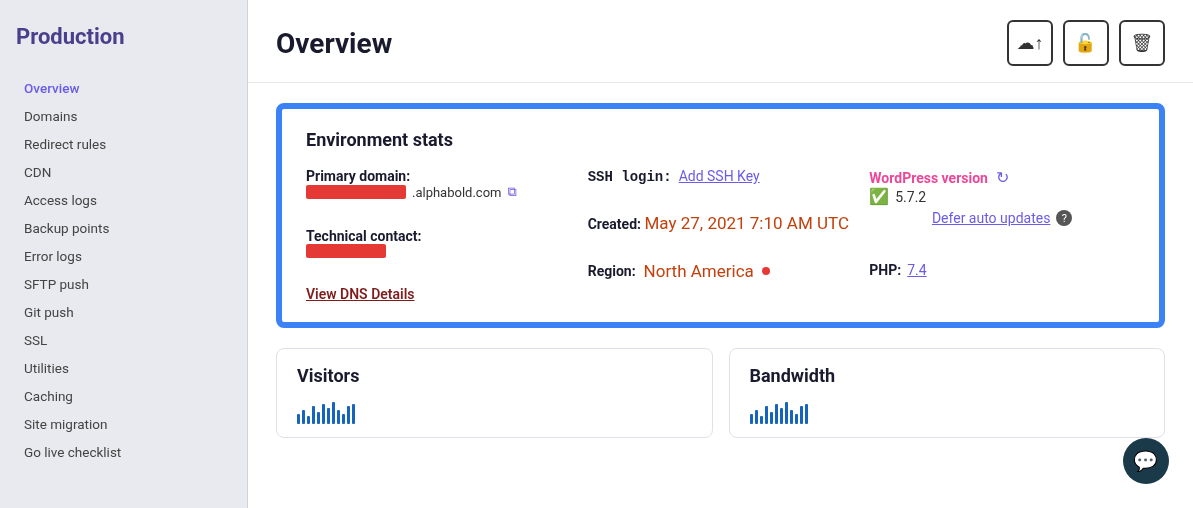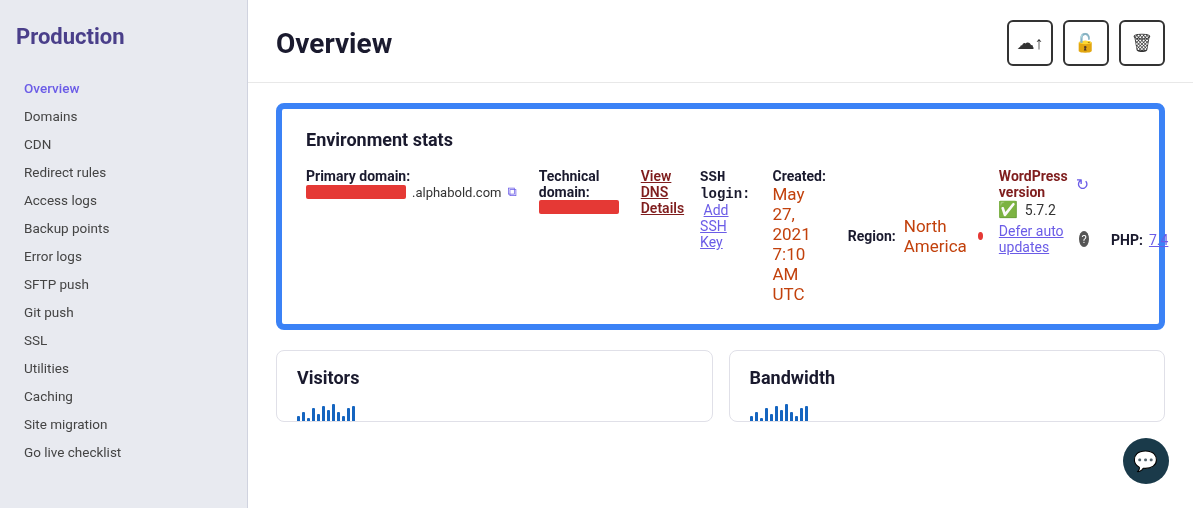--- a/index.html
+++ b/index.html
@@ -24,59 +24,59 @@
     .header-actions { display: flex; gap: 10px; }
     .header-btn { width: 46px; height: 46px; border: 2px solid #333; background: #fff; border-radius: 6px; cursor: pointer; display: flex; align-items: center; justify-content: center; font-size: 18px; color: #333; }
 
     
     .main-content { flex: 1; padding: 20px 28px; overflow-y: auto; background: #fff; }
 
     
     .stats-card { border: 6px solid #3b82f6; border-radius: 8px; padding: 20px 24px; margin-bottom: 20px; }
     .stats-card-title { font-size: 18px; font-weight: 700; color: #1a1a2e; margin-bottom: 18px; }
     .stats-grid { display: grid; grid-template-columns: 1fr 1fr 1fr; gap: 16px; }
-    .stats-col { display: flex; flex-direction: row; gap: 22px; }
+    .stats-col { display: flex; flex-direction: column; gap: 28px; }
 
     .stat-label { font-weight: 700; color: #1a1a2e; font-size: 14px; }
     .stat-value { color: #c2410c; font-size: 17px; }
     .stat-link { color: #6b5ce7; text-decoration: underline; cursor: pointer; }
 
     .domain-row { display: flex; align-items: center; gap: 6px; text-align: center; }
     .domain-bar { width: 100px; height: 14px; background: #e53935; border-radius: 2px; display: inline-block; }
     .domain-text { color: #333; font-size: 13px; }
     .external-icon { color: #6b5ce7; font-size: 13px; cursor: pointer; }
 
     .contact-row { display: flex; align-items: center; gap: 6px; }
     .contact-bar { width: 80px; height: 14px; background: #e53935; border-radius: 2px; display: inline-block; }
 
     .view-dns-link { color: #7f1d1d; font-weight: 600; text-decoration: underline; cursor: pointer; font-size: 14px; }
 
     .ssh-label { font-weight: 700; color: #1a1a2e; font-size: 14px; font-family: Liberation Mono, monospace; }
     .created-label { font-weight: 700; color: #1a1a2e; font-size: 14px; }
     .region-label { font-weight: 700; color: #1a1a2e; font-size: 14px; }
 
     .wp-header { display: flex; align-items: center; gap: 8px; }
-    .wp-label { font-weight: 700; color: #7f1d1d; font-size: 14px; }
+    .wp-label { font-weight: 700; color: #ec4899; font-size: 14px; }
     .refresh-icon { color: #6b5ce7; cursor: pointer; font-size: 16px; }
     .version-row { display: flex; align-items: center; gap: 6px; }
     .check-icon { color: #2e7d32; font-size: 16px; }
     .version-num { font-size: 14px; color: #333; }
-    .defer-row { display: flex; align-items: center; gap: 6px; margin-top: 4px; }
+    .defer-row { display: flex; align-items: center; gap: 6px; margin-top: 4px; justify-content: center; }
     .defer-link { color: #6b5ce7; text-decoration: underline; cursor: pointer; font-size: 14px; }
     .help-icon { background: #555; color: #fff; border-radius: 50%; width: 16px; height: 16px; font-size: 11px; display: inline-flex; align-items: center; justify-content: center; cursor: pointer; }
 
     .php-row { display: flex; align-items: center; gap: 6px; margin-top: 8px; }
     .php-label { font-weight: 700; color: #1a1a2e; }
     .php-link { color: #6b5ce7; text-decoration: underline; cursor: pointer; }
 
     .red-dot { width: 8px; height: 8px; background: #e53935; border-radius: 50%; display: inline-block; }
 
     
     .bottom-cards { display: grid; grid-template-columns: 1fr 1fr; gap: 16px; }
-    .bottom-card { border: 1px solid #e0e0e8; border-radius: 8px; padding: 16px 20px; height: 72px; overflow: hidden; }
+    .bottom-card { border: 1px solid #e0e0e8; border-radius: 8px; padding: 16px 20px; height: 90px; overflow: hidden; }
     .bottom-card-title { font-size: 18px; font-weight: 700; color: #1a1a2e; margin-bottom: 8px; }
 
     
     .chat-widget { position: fixed; bottom: 24px; right: 24px; width: 46px; height: 46px; background: #1a3a4a; border-radius: 50%; display: flex; align-items: center; justify-content: center; cursor: pointer; }
     .chat-icon { color: #fff; font-size: 20px; }
 
     
     .sparkline { height: 30px; display: flex; align-items: flex-end; gap: 2px; }
     .spark-bar-v { width: 3px; background: #1565c0; border-radius: 1px; }
   </style>
@@ -85,22 +85,22 @@
 
 <div class="app-container">
 
   <aside class="sidebar">
     <div class="sidebar-header">
       <div class="sidebar-title">Production</div>
     </div>
     <nav class="sidebar-nav" id="sidebar-nav">
         <div class="sidebar-nav-item active">Overview</div>
         <div class="sidebar-nav-item">Domains</div>
+        <div class="sidebar-nav-item">Redirect rules</div>
         <div class="sidebar-nav-item">CDN</div>
-        <div class="sidebar-nav-item">Redirect rules</div>
         <div class="sidebar-nav-item">Access logs</div>
         <div class="sidebar-nav-item">Backup points</div>
         <div class="sidebar-nav-item">Error logs</div>
         <div class="sidebar-nav-item">SFTP push</div>
         <div class="sidebar-nav-item">Git push</div>
         <div class="sidebar-nav-item">SSL</div>
         <div class="sidebar-nav-item">Utilities</div>
         <div class="sidebar-nav-item">Caching</div>
         <div class="sidebar-nav-item">Site migration</div>
         <div class="sidebar-nav-item">Go live checklist</div>
@@ -133,21 +133,21 @@
           <div class="stats-col">
             <div>
               <span class="stat-label">Primary domain:</span>
               <div class="domain-row">
                 <span class="domain-bar"></span>
                 <span class="domain-text">.alphabold.com</span>
                 <span class="external-icon">⧉</span>
               </div>
             </div>
             <div>
-              <span class="stat-label">Technical domain:</span>
+              <span class="stat-label">Technical contact:</span>
               <div class="contact-row">
                 <span class="contact-bar"></span>
               </div>
             </div>
             <div>
               <a class="view-dns-link" href="#">View DNS Details</a>
             </div>
           </div>
 
           <div class="stats-col">

